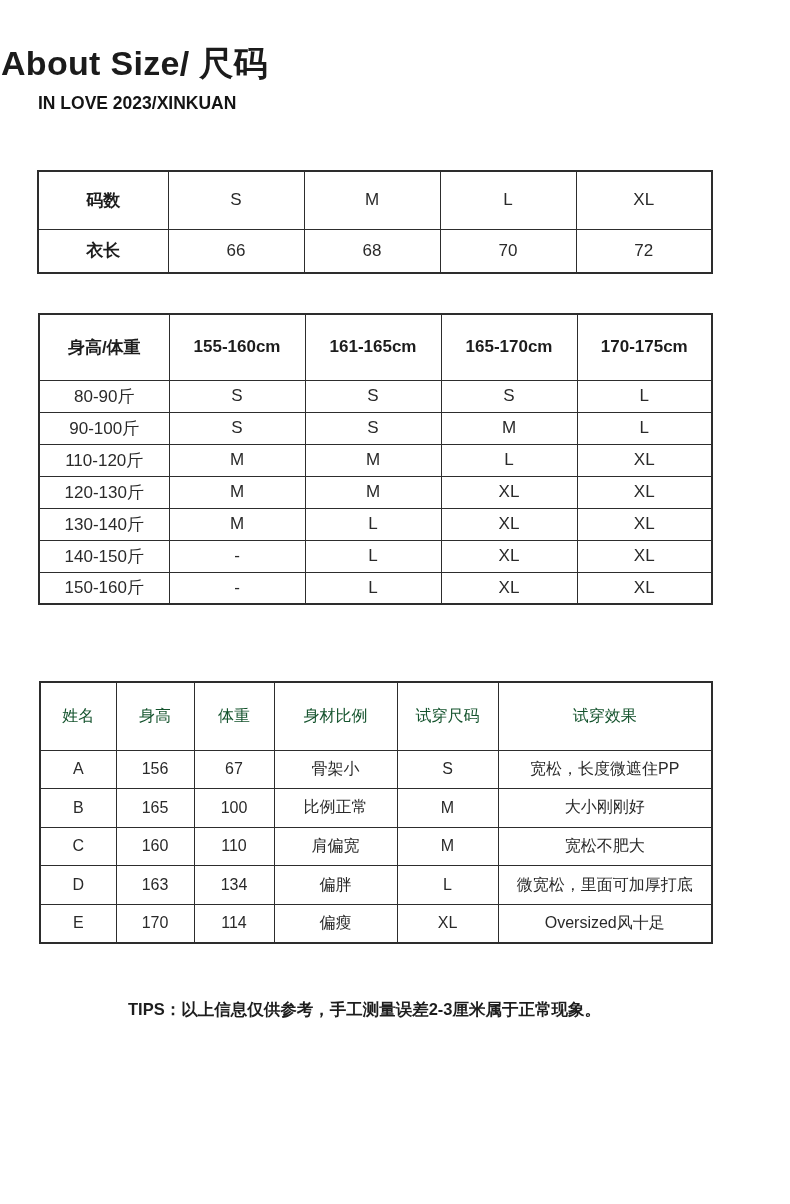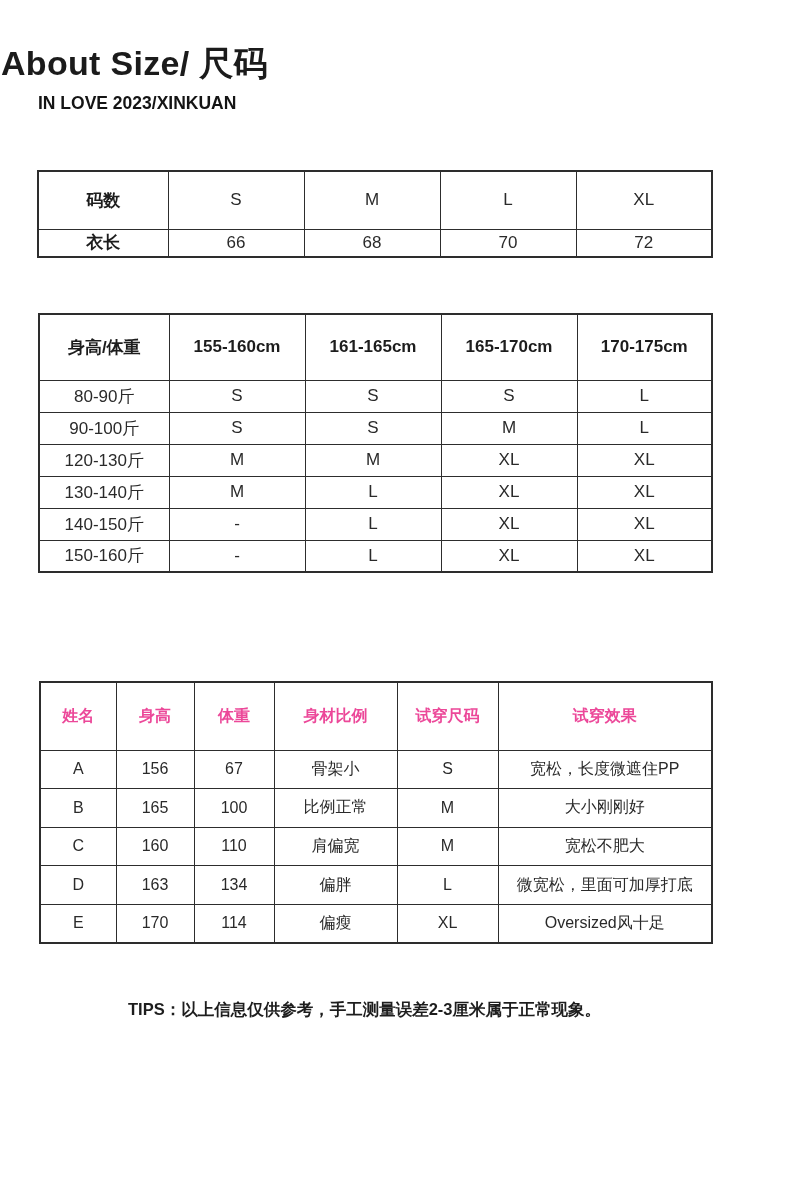--- a/index.html
+++ b/index.html
@@ -51,35 +51,35 @@
     vertical-align: middle;
     padding: 0 2px;
     font-weight: 400;
     color: #2a2a2a;
     overflow: hidden;
     white-space: nowrap;
   }
   
   .t1 { left: 37px; top: 170px; width: 674px; padding-left: 29px; }
   .t1 thead tr { height: 58px; }
-  .t1 tbody tr { height: 28px; }
+  .t1 tbody tr { height: 44px; }
   .t1 th, .t1 td { font-size: 17px; }
   .t1 th:first-child, .t1 td:first-child { font-weight: 700; color: #1d1d1d; }
   
   .t2 { left: 38px; top: 313px; width: 673px; }
   .t2 thead tr { height: 66px; }
   .t2 tbody tr { height: 32px; }
   .t2 th, .t2 td { font-size: 17px; }
   .t2 thead th { font-weight: 700; color: #1d1d1d; }
   
   .t3 { left: 39px; top: 681px; width: 672px; }
   .t3 thead tr { height: 68px; }
   .t3 tbody tr { height: 38.6px; }
   .t3 th, .t3 td { font-size: 16px; }
-  .t3 thead th { font-weight: 700; color: #ec4899; }
+  .t3 thead th { font-weight: 400; color: #14532d; }
   .tips-note {
     position: absolute;
     left: 128px;
     top: 999px;
     font-size: 16.5px;
     font-weight: 700;
     color: #1d1d1d;
     white-space: nowrap;
   }
 </style>
@@ -144,20 +144,27 @@
           <td>S</td>
           <td>S</td>
           <td>L</td>
         </tr>
         <tr>
           <td>90-100斤</td>
           <td>S</td>
           <td>S</td>
           <td>M</td>
           <td>L</td>
+        </tr>
+        <tr>
+          <td>110-120斤</td>
+          <td>M</td>
+          <td>M</td>
+          <td>L</td>
+          <td>XL</td>
         </tr>
         <tr>
           <td>120-130斤</td>
           <td>M</td>
           <td>M</td>
           <td>XL</td>
           <td>XL</td>
         </tr>
         <tr>
           <td>130-140斤</td>

